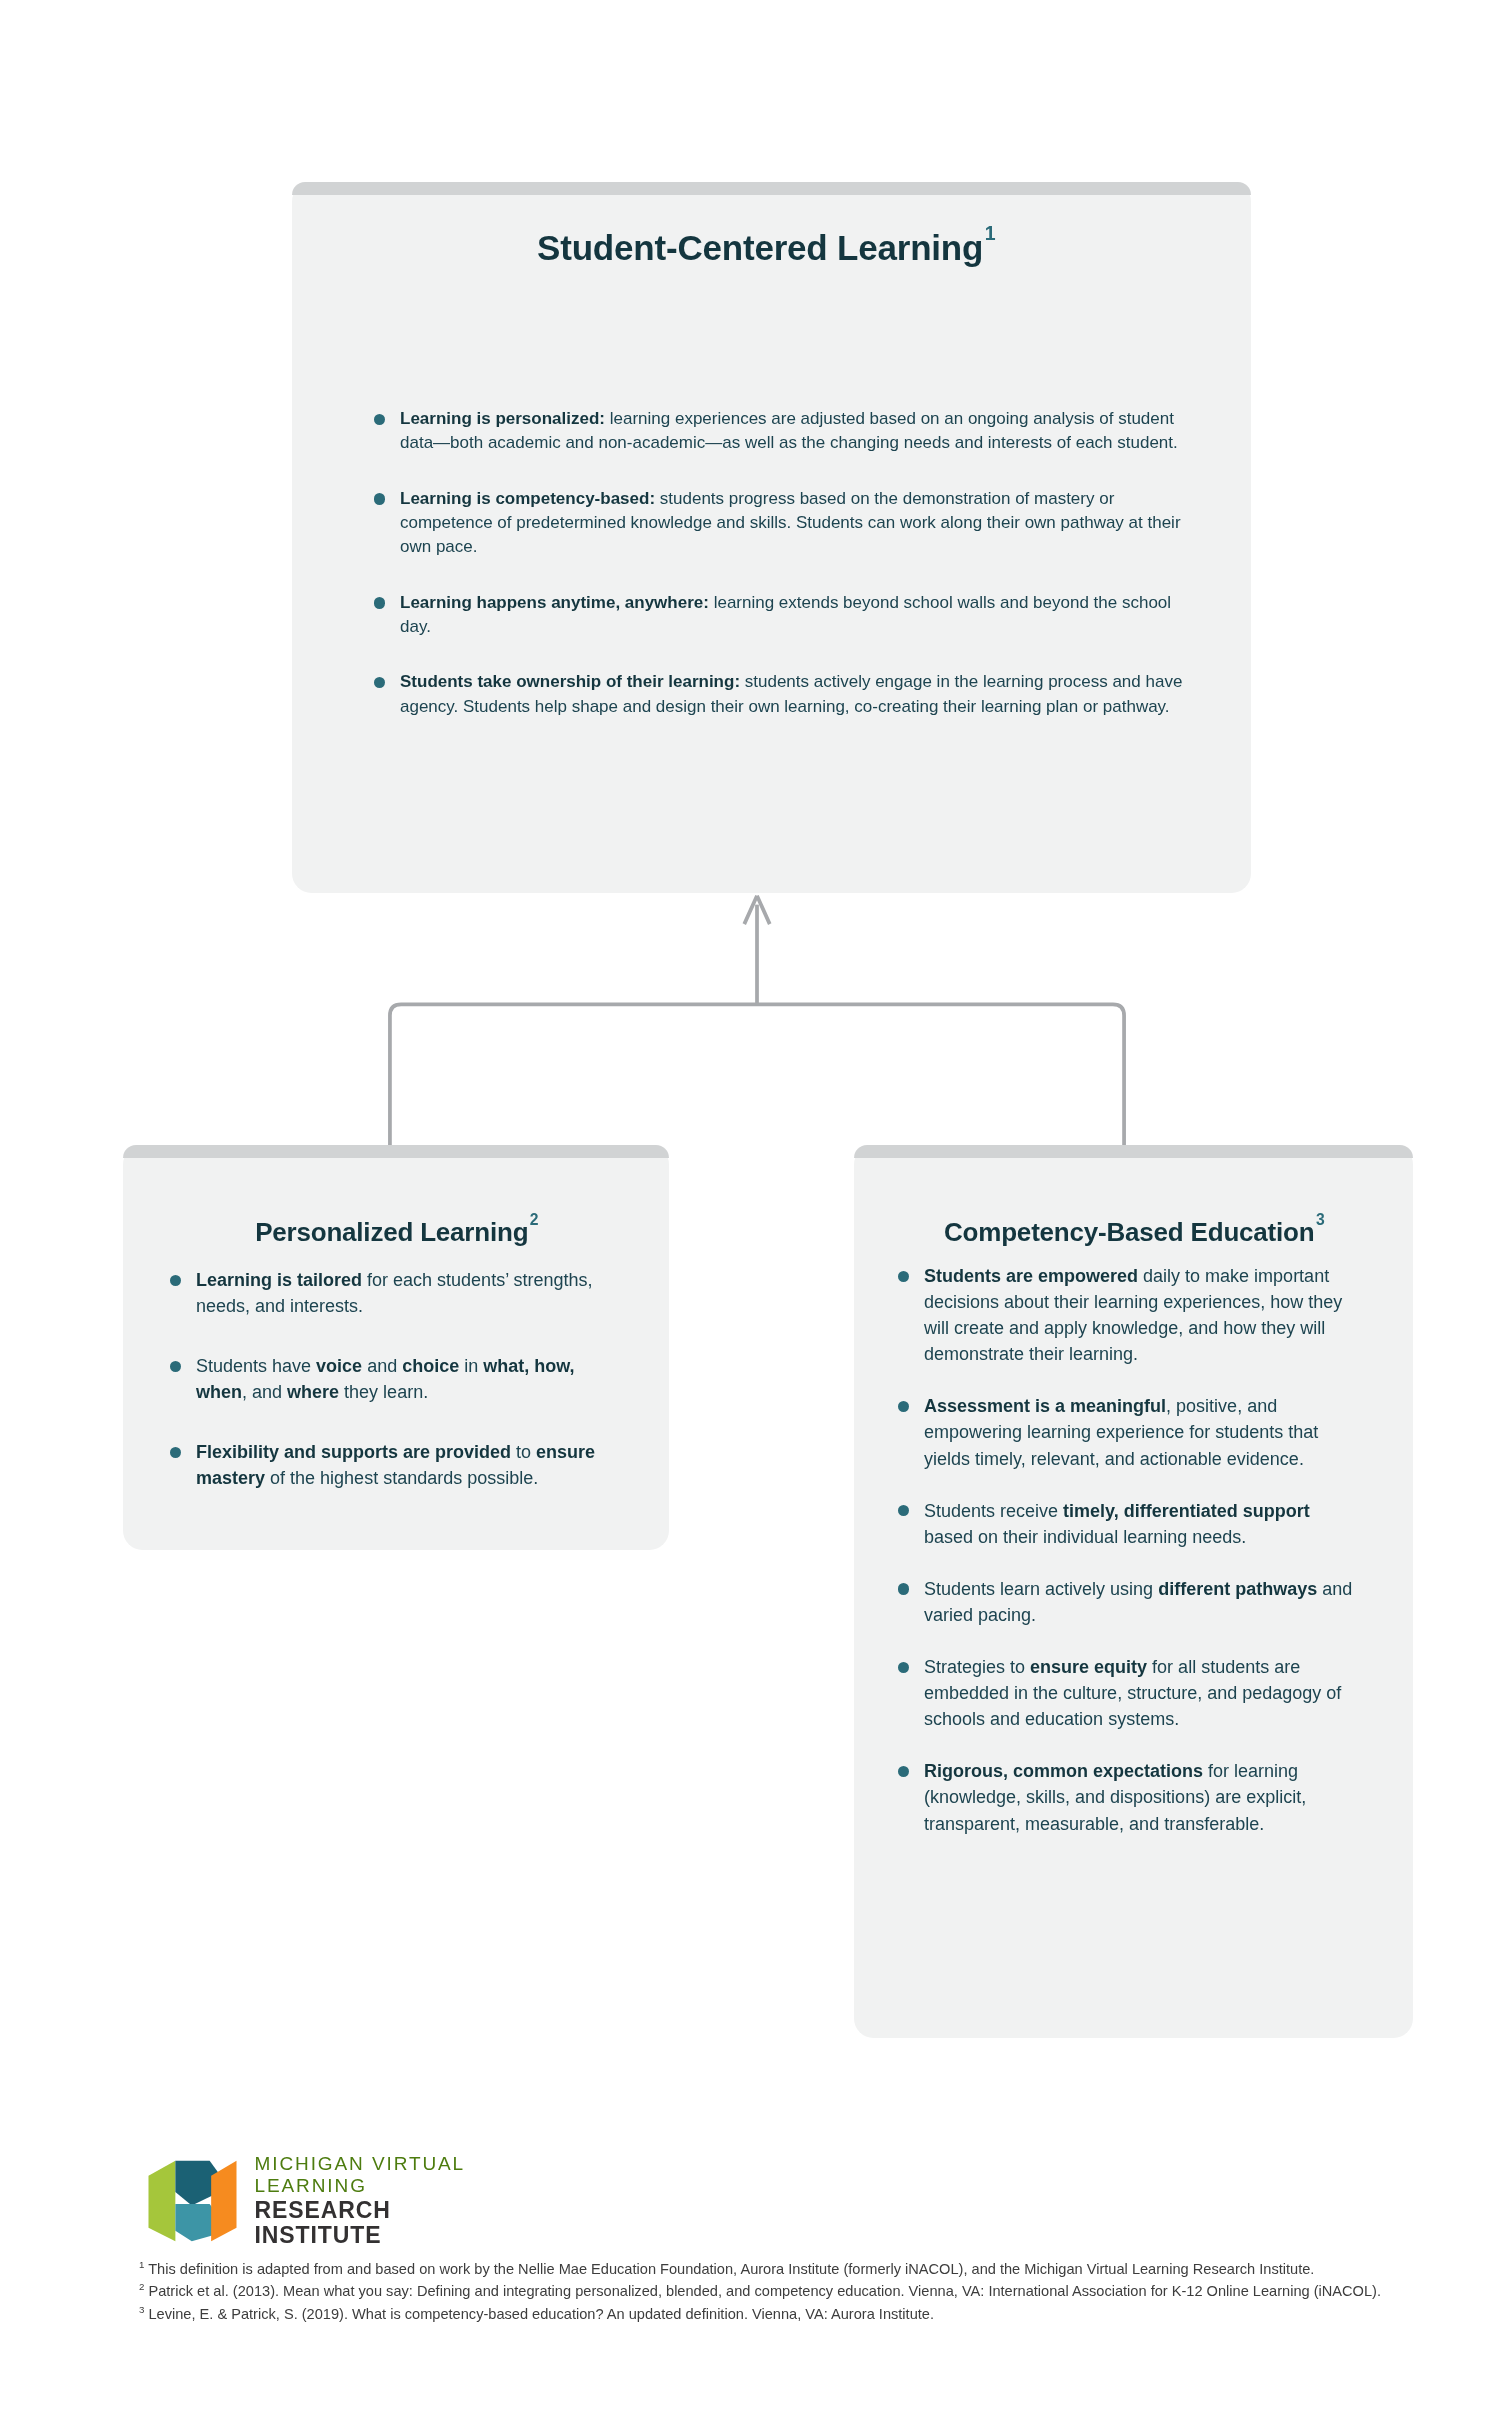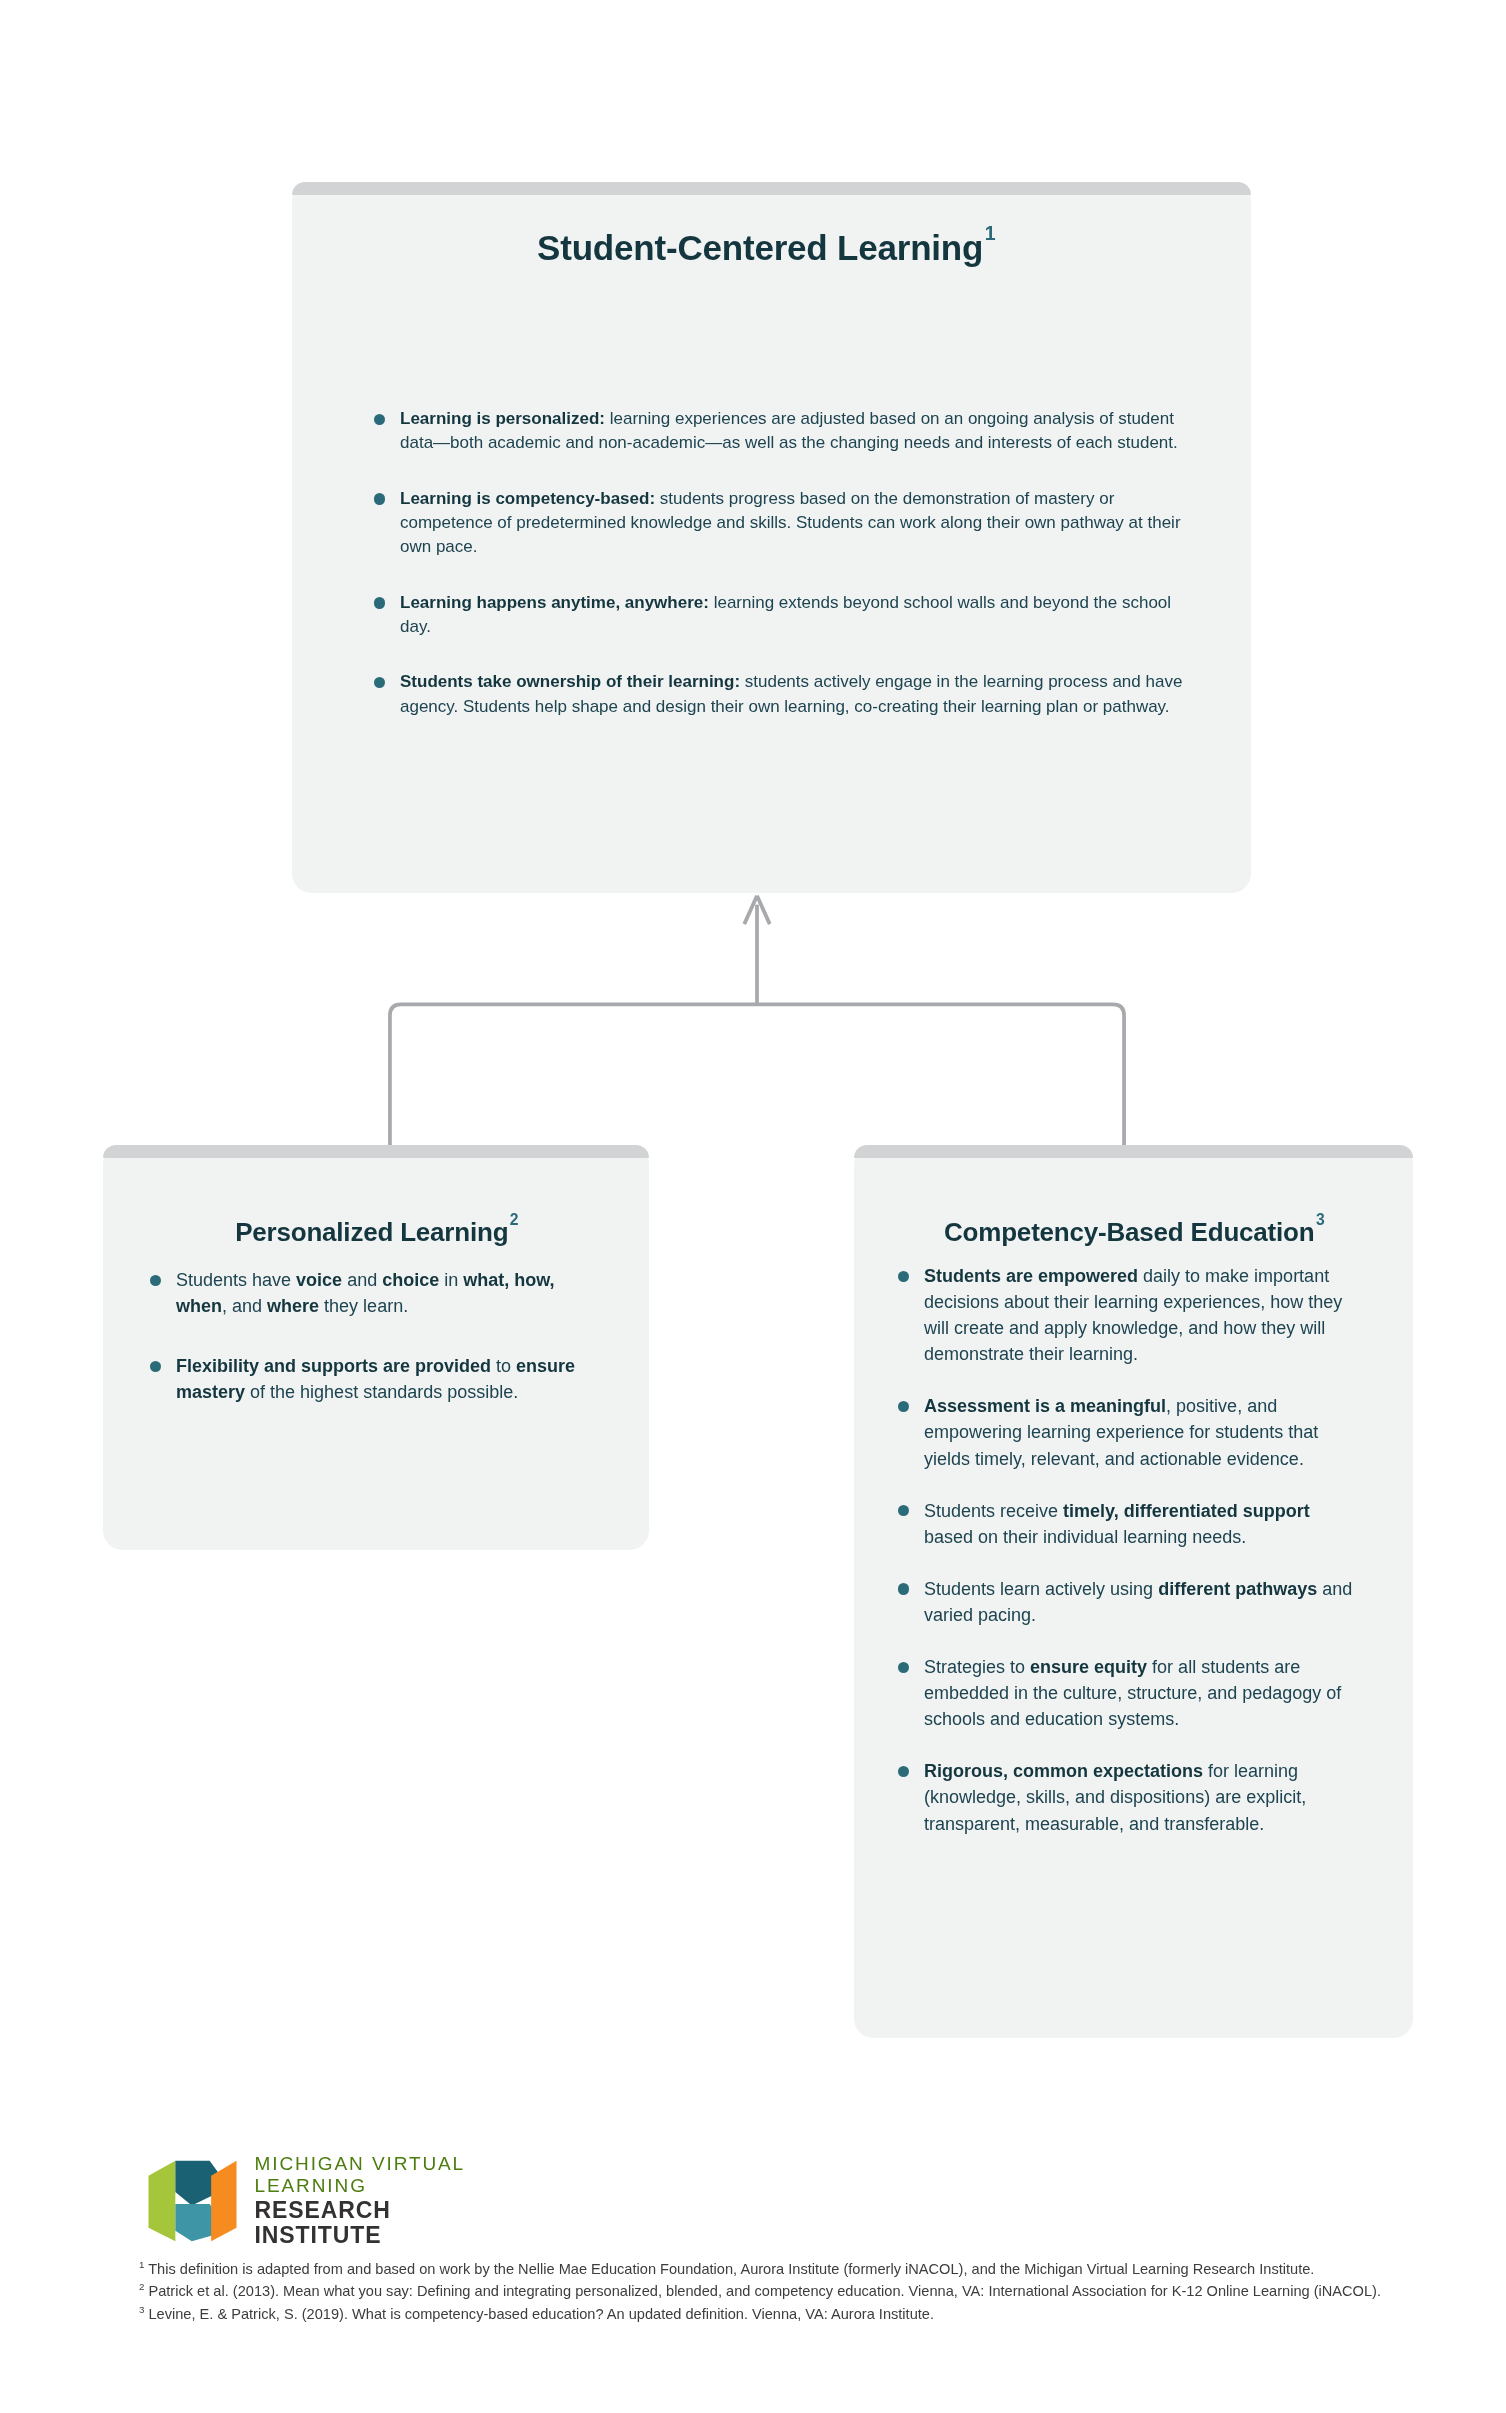--- a/index.html
+++ b/index.html
@@ -33,21 +33,21 @@
     border-top-right-radius: 19.5px;
   }
 
   #card-top {
     left: 292px;
     top: 182px;
     width: 959px;
     height: 711px;
   }
   #card-left {
-    left: 103px;
+    left: 123px;
     top: 1145px;
     width: 546px;
     height: 405px;
   }
   #card-right {
     left: 854px;
     top: 1145px;
     width: 559px;
     height: 893px;
   }
@@ -263,20 +263,23 @@
 </svg>
 
 <div class="card" id="card-left">
   <div class="card-cap"></div>
 
   <h2 class="card-title" id="title-left">
     <span>Personalized Learning</span><span class="sup">2</span>
   </h2>
 
   <ul class="bullets" id="bullets-left">
+    <li class="bullet">
+      <b>Learning is tailored</b><span> for each students’ strengths, needs, and interests.</span>
+    </li>
     <li class="bullet">
       <span>Students have </span><b>voice</b><span> and </span><b>choice</b><span> in </span><b>what, how, when</b><span>, and </span><b>where</b><span> they learn.</span>
     </li>
     <li class="bullet">
       <b>Flexibility and supports are provided</b><span> to </span><b>ensure mastery</b><span> of the highest standards possible.</span>
     </li>
   </ul>
 </div>
 
 <div class="card" id="card-right">

